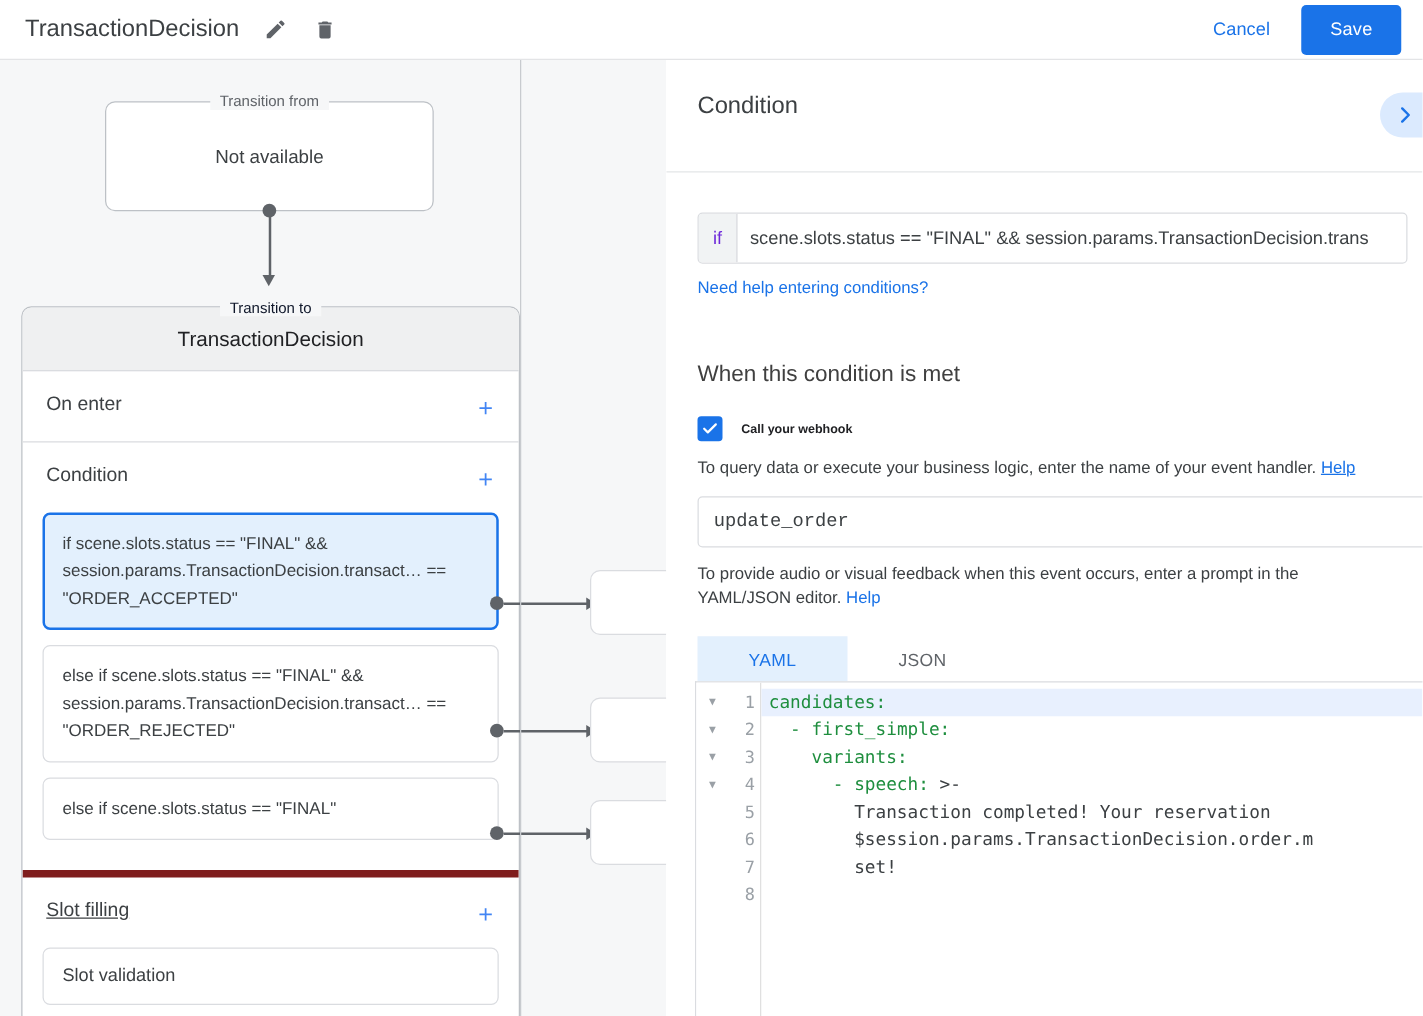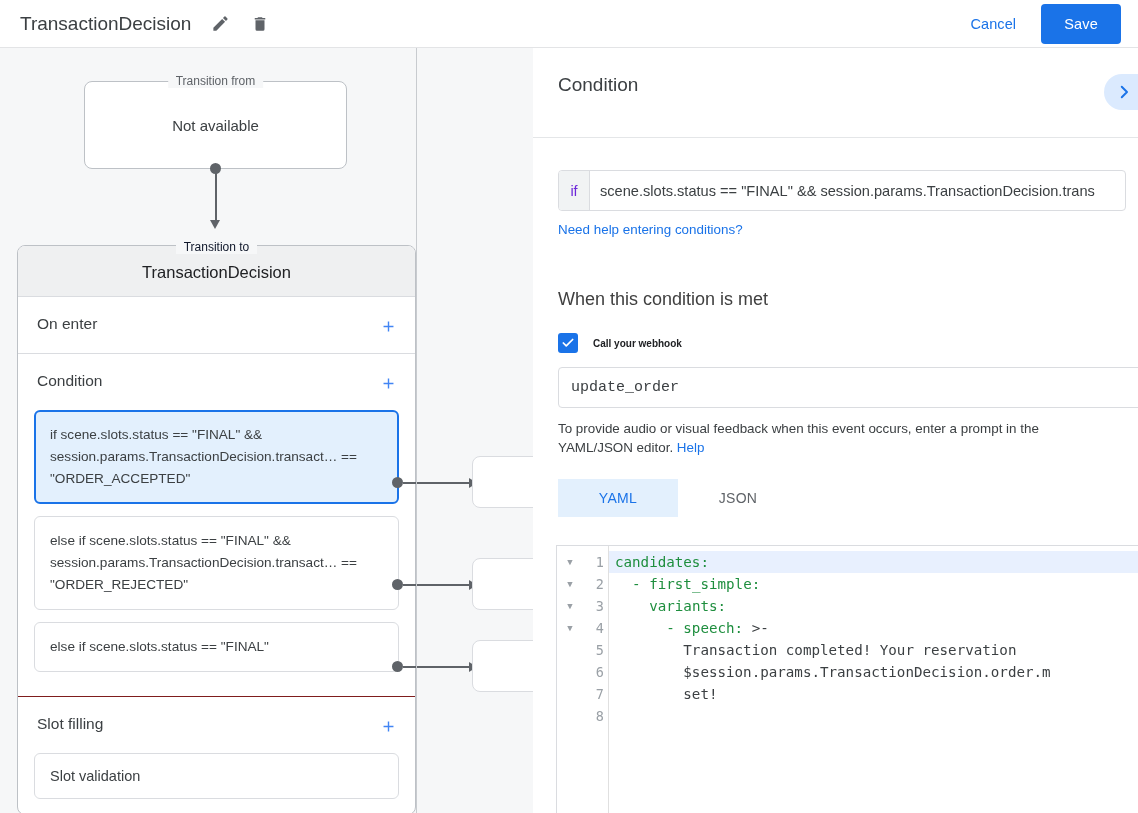--- a/index.html
+++ b/index.html
@@ -279,21 +279,21 @@
             <path d="M19 13h-6v6h-2v-6H5v-2h6V5h2v6h6v2z"></path>
           </svg>
       </span>
     </div>
     <div class="sec-body">
       <div class="cond-card selected">if scene.slots.status == "FINAL" &amp;&amp; session.params.TransactionDecision.transact… == "ORDER_ACCEPTED"</div>
       <div class="cond-card">else if scene.slots.status == "FINAL" &amp;&amp; session.params.TransactionDecision.transact… == "ORDER_REJECTED"</div>
       <div class="cond-card">else if scene.slots.status == "FINAL"</div>
     </div>
 
-    <div class="sec-head no-border" style="border-top:1px solid #7f1d1d; margin-top:9px;">
+    <div class="sec-head no-border" style="border-top:6px solid #7f1d1d; margin-top:9px;text-decoration:underline;">
       <span class="sec-title">Slot filling</span>
       <span class="plus-btn">
         <svg width="17" height="17" viewBox="0 0 24 24" fill="#4285f4">
             <path d="M19 13h-6v6h-2v-6H5v-2h6V5h2v6h6v2z"></path>
           </svg>
       </span>
     </div>
     <div class="sec-body">
       <div class="slot-card">Slot validation</div>
     </div>
@@ -351,20 +351,24 @@
 
     
     <div class="check-row">
       <span class="cbox">
         <svg width="14" height="14" viewBox="0 0 24 24" fill="none" stroke="#fff" stroke-width="3" stroke-linecap="round" stroke-linejoin="round">
             <path d="M20 6L9 17l-5-5"></path>
           </svg>
       </span>
       <span class="check-label">Call your webhook</span>
     </div>
+    <div class="desc">
+      <span>To query data or execute your business logic, enter the name of your event handler.</span>
+      <a class="u">Help</a>
+    </div>
     <input class="text-input" type="text" value="update_order" style="">
 
     
     <div class="desc">
       <span>To provide audio or visual feedback when this event occurs, enter a prompt in the YAML/JSON editor.</span>
       <a class="n">Help</a>
     </div>
 
     <div class="tabs">
       <div class="tab active">YAML</div>

